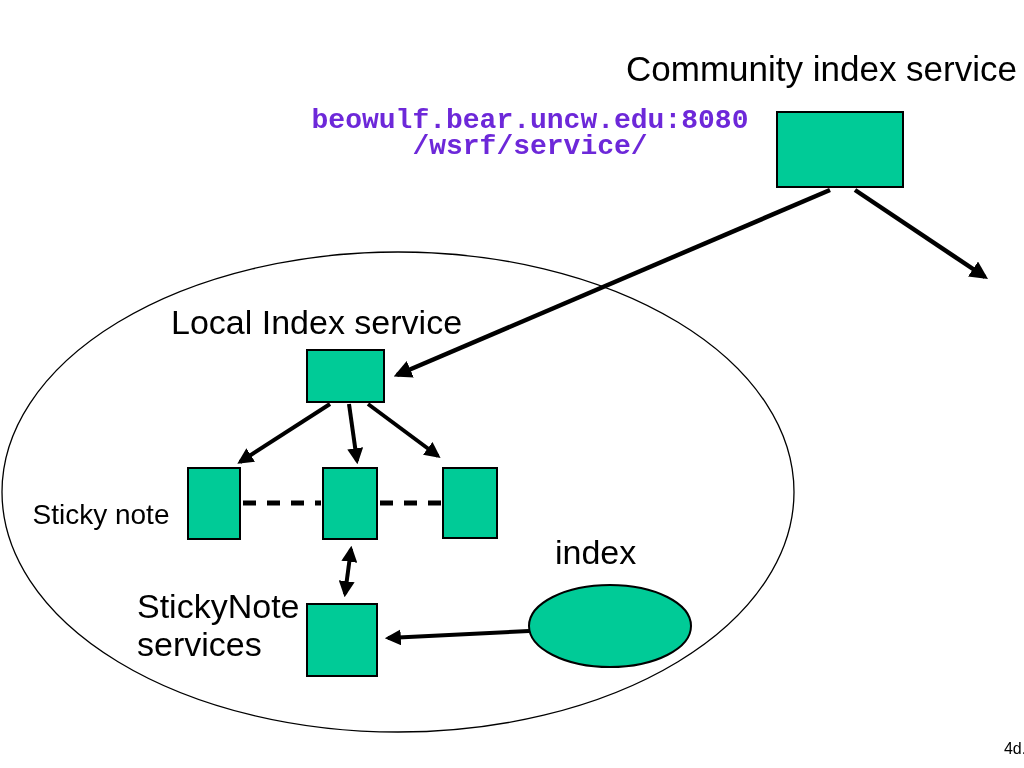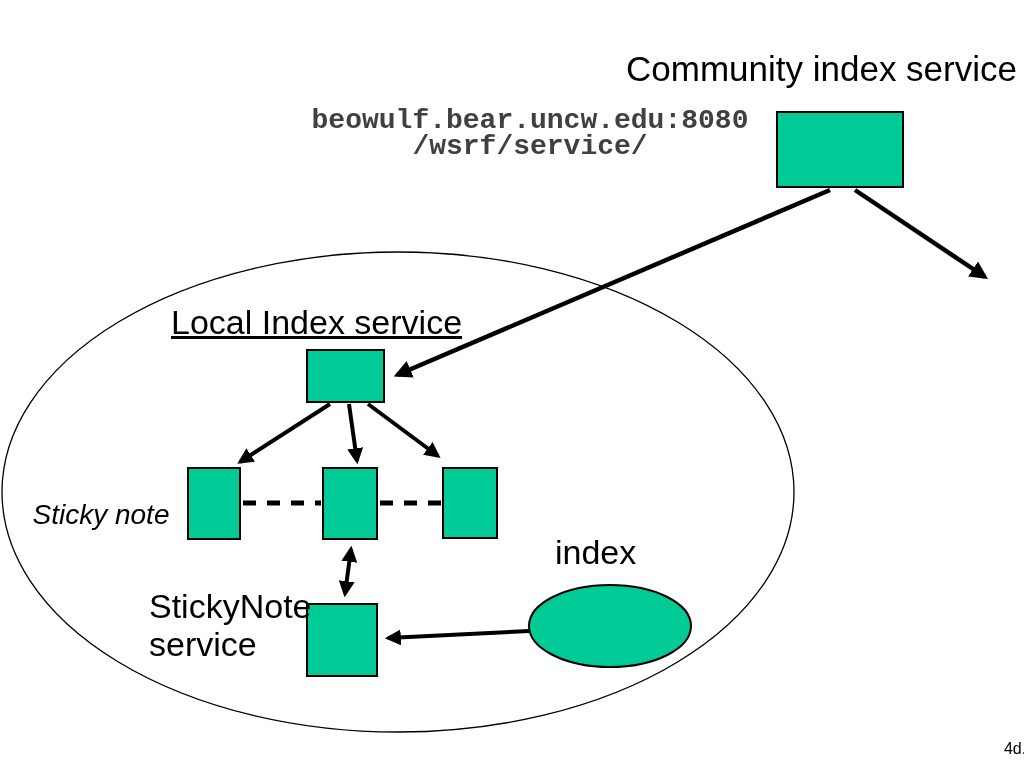--- a/index.html
+++ b/index.html
@@ -70,39 +70,36 @@
     width: 504px;
     text-align: center;
     font-family: "Liberation Mono", monospace;
     font-weight: bold;
     font-size: 28px;
     line-height: 26px;
   }
   .label.local-index {
     left: 171px;
     top: 303px;
-    text-decoration: underline;
   }
   .label.sticky {
     left: 16px;
     top: 499px;
     width: 170px;
     text-align: center;
     font-size: 28px;
     line-height: 32px;
-    font-style: italic;
   }
   .label.client {
     left: 555px;
     top: 533px;
   }
   .label.stickynote {
     left: 137px;
     top: 587px;
-    margin-left: 12px;
   }
   .label.slide-number {
     right: 4px;
     top: 730px;
     font-size: 16px;
   }
 </style>
 </head>
 <body>
 
@@ -135,33 +132,33 @@
     <rect class="node" x="307" y="350" width="77" height="52" fill="#00CB97"></rect>
     <rect class="node" x="188" y="468" width="52" height="71" fill="#00CB97"></rect>
     <rect class="node" x="323" y="468" width="54" height="71" fill="#00CB97"></rect>
     <rect class="node" x="443" y="468" width="54" height="70" fill="#00CB97"></rect>
     <rect class="node" x="307" y="604" width="70" height="72" fill="#00CB97"></rect>
     <ellipse class="node" cx="610" cy="626" rx="81" ry="41" fill="#00CB97"></ellipse>
   </svg>
 
   <div class="label title">Community index service</div>
 
-  <div class="label endpoint" style="color: #404040; text-align: center;">
+  <div class="label endpoint" style="color: #6d28d9; text-align: center;">
     <div>beowulf.bear.uncw.edu:8080</div>
     <div>/wsrf/service/</div>
   </div>
 
   <div class="label local-index">Local Index service</div>
 
   <div class="label sticky">
     <div>Sticky note</div>
   </div>
 
   <div class="label client">index</div>
 
   <div class="label stickynote">
     <div>StickyNote</div>
-    <div>service</div>
+    <div>services</div>
   </div>
 
   <div class="label slide-number">4d.23</div>
 
 </div>
 
 </body></html>

